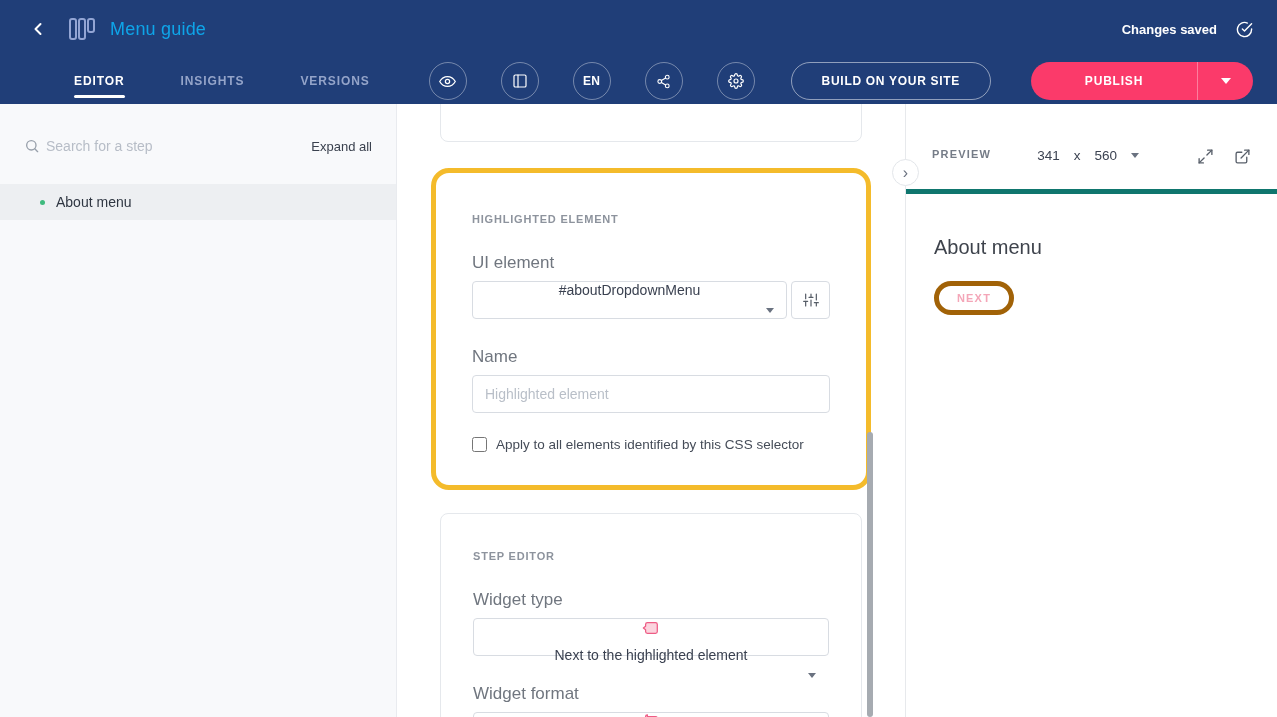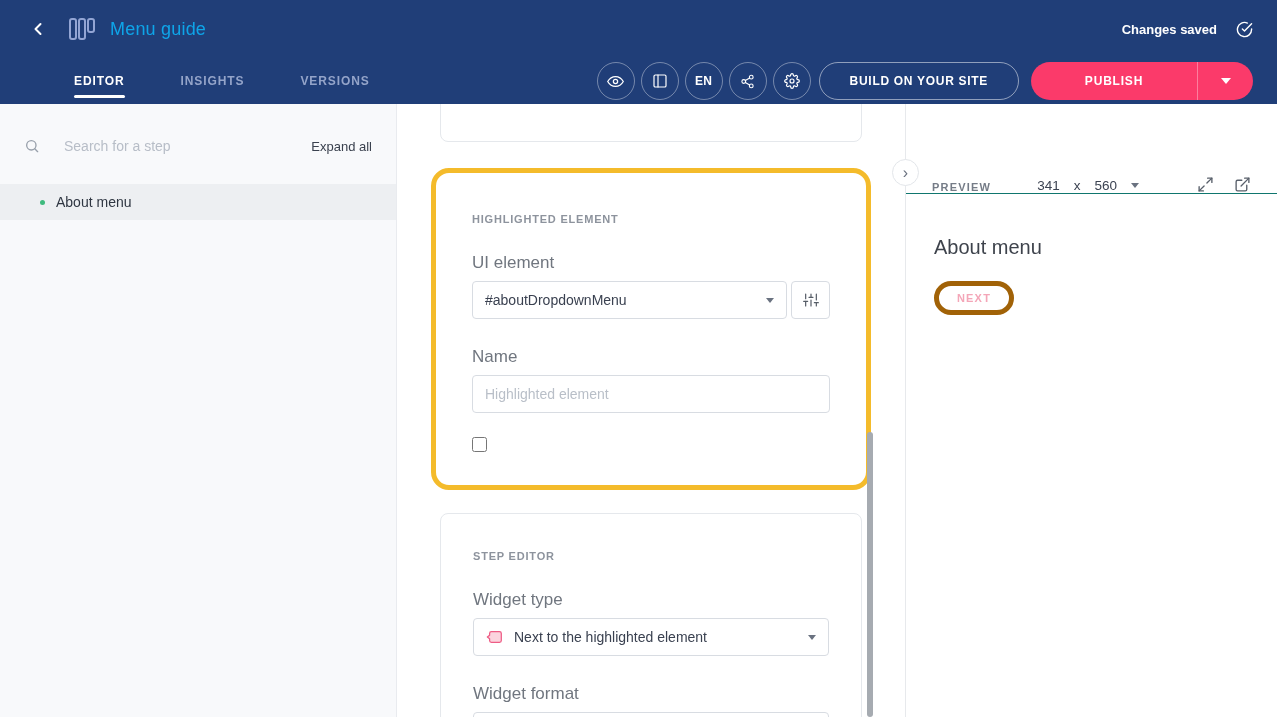--- a/index.html
+++ b/index.html
@@ -13,67 +13,67 @@
   .back-btn { background:none; border:none; color:#fff; width:28px; height:28px; display:flex; align-items:center; justify-content:center; cursor:pointer; }
   .logo-icon { margin-left:16px; display:flex; align-items:center; }
   .app-title { margin-left:14px; font-size:18px; font-weight:500; letter-spacing:.2px; color:#0ea5e9; }
   .changes-saved { margin-left:auto; display:flex; align-items:center; gap:19px; font-size:13px; font-weight:700; }
 
   .topbar-row2 { height:46px; display:flex; align-items:stretch; padding:0 24px; }
   .tabs { display:flex; gap:56px; margin-left:50px; }
   .tab { display:flex; align-items:center; position:relative; font-size:12px; font-weight:700; letter-spacing:.9px; color:#94a4c9; cursor:pointer; }
   .tab.active { color:#fff; }
   .tab.active::after { content:""; position:absolute; left:0; right:0; bottom:6px; height:3px; background:#fff; border-radius:2px; }
-  .topbar-actions { margin-left:auto; display:flex; align-items:center; gap:6px;justify-content:flex-end; }
+  .topbar-actions { margin-left:auto; display:flex; align-items:center; gap:34px;justify-content:flex-end; }
   .circle-btn { width:38px; height:38px; border-radius:50%; border:1px solid rgba(255,255,255,.38); background:transparent; color:#fff; display:flex; align-items:center; justify-content:center; cursor:pointer; font-size:12px; font-weight:700; letter-spacing:.3px; }
   .pill-outline { height:38px; border-radius:19px; border:1px solid rgba(255,255,255,.5); background:transparent; color:#fff; font-size:12px; font-weight:700; letter-spacing:.7px; padding:0 30px; margin-left:2px; cursor:pointer; }
   .publish-group { margin-left:6px; height:38px; border-radius:19px; background:#fb3a6a; display:flex; align-items:stretch; overflow:hidden; }
   .publish-main { width:166px; background:transparent; border:none; color:#fff; font-size:12px; font-weight:700; letter-spacing:.8px; cursor:pointer; }
   .publish-caret { width:56px; border:none; background:transparent; border-left:1px solid rgba(255,255,255,.35); display:flex; align-items:center; justify-content:center; cursor:pointer; }
   .caret { width:0; height:0; border-left:4px solid transparent; border-right:4px solid transparent; border-top:5px solid #6a7280; }
   .caret.white { border-top-color:#fff; border-left-width:5px; border-right-width:5px; border-top-width:6px; }
 
   
   .body { flex:1; display:flex; min-height:0; }
 
   
   .sidebar { width:397px; flex:0 0 auto; background:#f8f9fb; border-right:1px solid #e9ebef; }
-  .search-row { margin:34px 24px 0; display:flex; align-items:center; gap:24px; }
+  .search-row { margin:34px 24px 0; display:flex; align-items:center; gap:6px; }
   .search-input { flex:1; border:none; background:transparent; outline:none; font-size:14px; color:#3c4250; font-family:"Liberation Sans", sans-serif; }
   .search-input::placeholder { color:#b7bdc7; }
   .expand-all { font-size:13px; color:#3a414e; cursor:pointer; white-space:nowrap;margin-left:12px; }
   .steps { margin-top:30px; list-style:none; }
   .step-item { height:36px; display:flex; align-items:center; padding-left:40px; gap:11px; font-size:14px; color:#2f3642; cursor:pointer; }
   .step-item.active { background:#edeff2; }
   .step-dot { width:5px; height:5px; border-radius:50%; background:#3fba7e; flex:0 0 auto; }
 
   
   .main { flex:1; position:relative; background:#fff; overflow:hidden; min-width:0; }
   .card { position:absolute; left:50%; transform:translateX(-50%); width:422px; background:#fff; border:1px solid #e5e8ec; border-radius:8px; }
   .card-top-partial { top:-28px; height:66px; }
   .highlight-ring { position:absolute; left:50%; transform:translateX(-50%); top:64px; width:440px; height:322px; border:5px solid #f4bb2b; border-radius:18px; background:#fff; padding:4px; }
   .ring-inner { width:100%; height:100%; border-radius:10px; background:#fff; padding:36px 32px 0; }
   .section-title { font-size:11px; font-weight:600; letter-spacing:.8px; color:#8d939d; }
   .field-label { font-size:17px; color:#70767f; margin-top:28px; margin-bottom:8px; }
-  .select { height:38px; border:1px solid #d8dce2; border-radius:4px; background:#fff; display:flex; align-items:center; padding:0 12px; font-size:14px; color:#3a4150; cursor:pointer; gap:10px; }
+  .select { height:38px; border:1px solid #d8dce2; border-radius:4px; background:#fff; display:flex; align-items:center; padding:0 12px; font-size:14px; color:#3a4150; cursor:pointer; gap:10px;flex-direction:column; }
   .select .caret { margin-left:auto; }
   .ui-row { display:flex; gap:4px; }
   .ui-row .select { flex:1; }
   .filter-btn { width:39px; height:38px; border:1px solid #d8dce2; border-radius:4px; background:#fff; display:flex; align-items:center; justify-content:center; cursor:pointer; }
   .text-input { width:100%; height:38px; border:1px solid #d8dce2; border-radius:4px; padding:0 12px; font-size:14px; color:#3a4150; font-family:"Liberation Sans", sans-serif; outline:none; }
   .text-input::placeholder { color:#b9bfc8; }
   .checkbox-row { margin-top:24px; display:flex; align-items:center; gap:9px; font-size:13.5px; color:#454c58; }
   .checkbox-row input { width:15px; height:15px; cursor:pointer; accent-color:#fff; }
   .card-step-display { top:409px; height:330px; padding:36px 32px; }
   .scroll-thumb { position:absolute; right:32px; top:328px; width:6px; height:285px; border-radius:3px; background:#a6abb1; }
 
   
   .preview { width:372px; flex:0 0 auto; position:relative; background:#fff; border-left:1px solid #e7e9ec; }
   .collapse-btn { position:absolute; left:-14px; top:55px; width:27px; height:27px; border-radius:50%; background:#fff; border:1px solid #e3e6ea; color:#6b7280; font-size:16px; line-height:1; display:flex; align-items:center; justify-content:center; cursor:pointer; z-index:2; }
-  .preview-header { margin-top:44px; height:46px; border-bottom:1px solid #0f766e; display:flex; align-items:flex-end; padding:0 26px; }
+  .preview-header { margin-top:44px; height:46px; border-bottom:5px solid #0f766e; display:flex; align-items:flex-start; padding:0 26px; }
   .preview-label { font-size:11px; font-weight:600; letter-spacing:1.2px; color:#757c87; }
   .size-control { margin-left:46px; display:flex; align-items:center; gap:14px; font-size:13.5px; color:#3c4352; cursor:pointer; }
   .preview-icons { margin-left:auto; display:flex; align-items:center; gap:20px; }
   .icon-btn { background:none; border:none; cursor:pointer; display:flex; align-items:center; justify-content:center; color:#59606b; padding:0; }
   .preview-body { padding:42px 28px 0; }
   .preview-title { font-size:20px; font-weight:400; color:#3e434c; }
   .next-btn { margin-top:22px; width:80px; height:34px; border-radius:17px; border:5px solid #a16207; background:#fff; color:#f4a6b8; font-size:11px; font-weight:700; letter-spacing:1.2px; cursor:pointer; }
 
   svg { display:block; }
 </style>
@@ -215,20 +215,21 @@
                   </svg>
               </span>
             </button>
           </div>
 
           <div class="field-label">Name</div>
           <input class="text-input" type="text" placeholder="Highlighted element" style="">
 
           <label class="checkbox-row">
             <input type="checkbox" style="">
+            <span>Apply to all elements identified by this CSS selector</span>
           </label>
         </div>
       </div>
 
       <div class="card card-step-display">
         <div class="section-title">STEP EDITOR</div>
 
         <div class="field-label">Widget type</div>
         <div class="select">
           <span>

